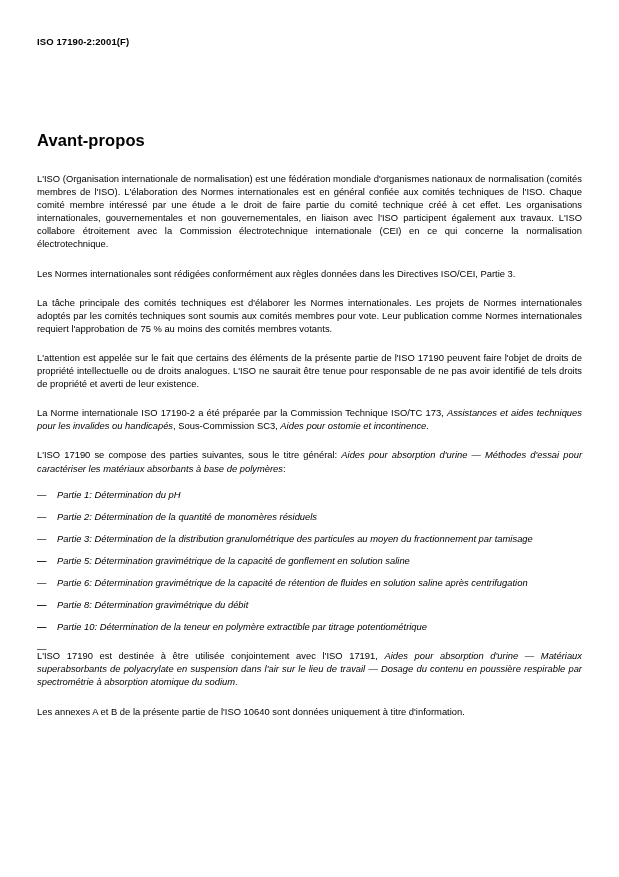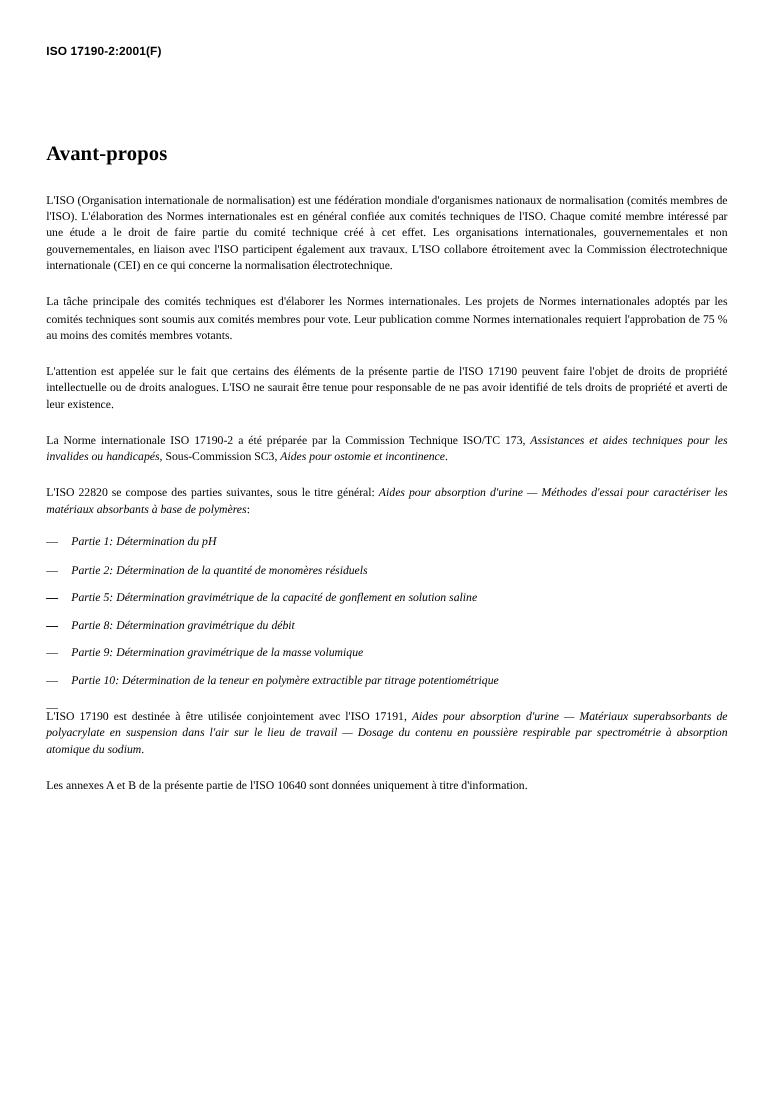--- a/index.html
+++ b/index.html
@@ -24,24 +24,23 @@
   .running-head {
     position: absolute;
     top: 36px;
     left: 37px;
     font-size: 9.5px;
     font-weight: bold;
     letter-spacing: 0.1px;
   }
   .content {
     position: absolute;
-    top: 113px;
+    top: 131px;
     left: 37px;
     width: 545px;
-    font-family: Liberation Serif, serif;
   }
   h1.section-title {
     font-size: 16.5px;
     font-weight: bold;
     margin: 0 0 22px 0;
     letter-spacing: 0.1px;
   }
   p.para {
     font-size: 9.4px;
     line-height: 13.1px;
@@ -99,39 +98,40 @@
 <div class="page">
 
   <div class="running-head">ISO 17190-2:2001(F)</div>
 
   <div class="content">
 
     <h1 class="section-title">Avant-propos</h1>
 
     <p class="para">L'ISO (Organisation internationale de normalisation) est une fédération mondiale d'organismes nationaux de normalisation (comités membres de l'ISO). L'élaboration des Normes internationales est en général confiée aux comités techniques de l'ISO. Chaque comité membre intéressé par une étude a le droit de faire partie du comité technique créé à cet effet. Les organisations internationales, gouvernementales et non gouvernementales, en liaison avec l'ISO participent également aux travaux. L'ISO collabore étroitement avec la Commission électrotechnique internationale (CEI) en ce qui concerne la normalisation électrotechnique.</p>
 
+    <p class="para">Les Normes internationales sont rédigées conformément aux règles données dans les Directives ISO/CEI, Partie 3.</p>
 
     <p class="para">La tâche principale des comités techniques est d'élaborer les Normes internationales. Les projets de Normes internationales adoptés par les comités techniques sont soumis aux comités membres pour vote. Leur publication comme Normes internationales requiert l'approbation de 75 % au moins des comités membres votants.</p>
 
     <p class="para">L'attention est appelée sur le fait que certains des éléments de la présente partie de l'ISO 17190 peuvent faire l'objet de droits de propriété intellectuelle ou de droits analogues. L'ISO ne saurait être tenue pour responsable de ne pas avoir identifié de tels droits de propriété et averti de leur existence.</p>
 
     <p class="para"><span>La Norme internationale ISO 17190-2 a été préparée par la Commission Technique ISO/TC 173, </span><span class="it">Assistances et aides techniques pour les invalides ou handicapés</span><span>, Sous-Commission SC3, </span><span class="it">Aides pour ostomie et incontinence</span><span>.</span></p>
 
-    <p class="para"><span>L'ISO 22820 se compose des parties suivantes, sous le titre général: </span><span class="it">Aides pour absorption d'urine — Méthodes d'essai pour caractériser les matériaux absorbants à base de polymères</span><span>:</span></p>
+    <p class="para"><span>L'ISO 17190 se compose des parties suivantes, sous le titre général: </span><span class="it">Aides pour absorption d'urine — Méthodes d'essai pour caractériser les matériaux absorbants à base de polymères</span><span>:</span></p>
 
     <ul class="parts-list">
       <li><span class="dash">—</span><span>Partie 1: Détermination du pH</span></li>
       <li><span class="dash">—</span><span>Partie 2: Détermination de la quantité de monomères résiduels</span></li>
-      <li><span class="dash">—</span></li>
+      <li><span class="dash">—</span><span>Partie 3: Détermination de la distribution granulométrique des particules au moyen du fractionnement par tamisage</span></li>
       <li><span class="dash">—</span></li>
       <li><span class="dash">—</span><span>Partie 5: Détermination gravimétrique de la capacité de gonflement en solution saline</span></li>
-      <li><span class="dash">—</span></li>
+      <li><span class="dash">—</span><span>Partie 6: Détermination gravimétrique de la capacité de rétention de fluides en solution saline après centrifugation</span></li>
       <li><span class="dash">—</span></li>
       <li><span class="dash">—</span><span>Partie 8: Détermination gravimétrique du débit</span></li>
-      <li><span class="dash">—</span><span>Partie 9: Détermination gravimétrique de la masse volumique</span></li>
+      <li><span class="dash">—</span></li>
       <li><span class="dash">—</span><span>Partie 10: Détermination de la teneur en polymère extractible par titrage potentiométrique</span></li>
       <li><span class="dash">—</span></li>
     </ul>
 
     <p class="para"><span>L'ISO 17190 est destinée à être utilisée conjointement avec l'ISO 17191, </span><span class="it">Aides pour absorption d'urine — Matériaux superabsorbants de polyacrylate en suspension dans l'air sur le lieu de travail — Dosage du contenu en poussière respirable par spectrométrie à absorption atomique du sodium</span><span>.</span></p>
 
     <p class="para">Les annexes A et B de la présente partie de l'ISO 10640 sont données uniquement à titre d'information.</p>
 
   </div>
 

